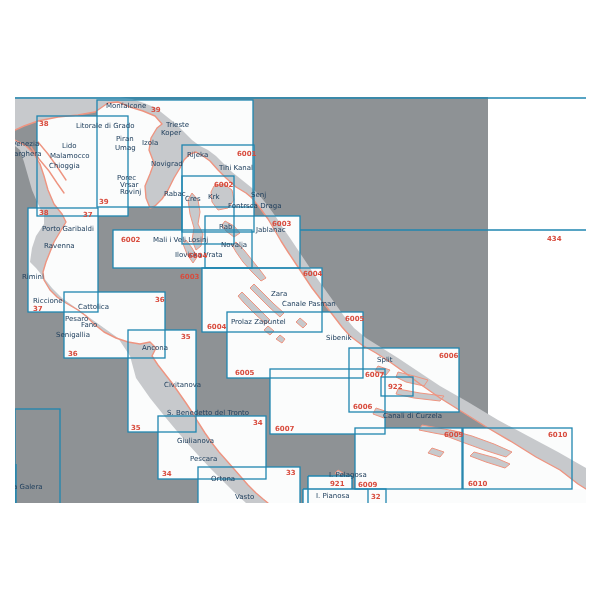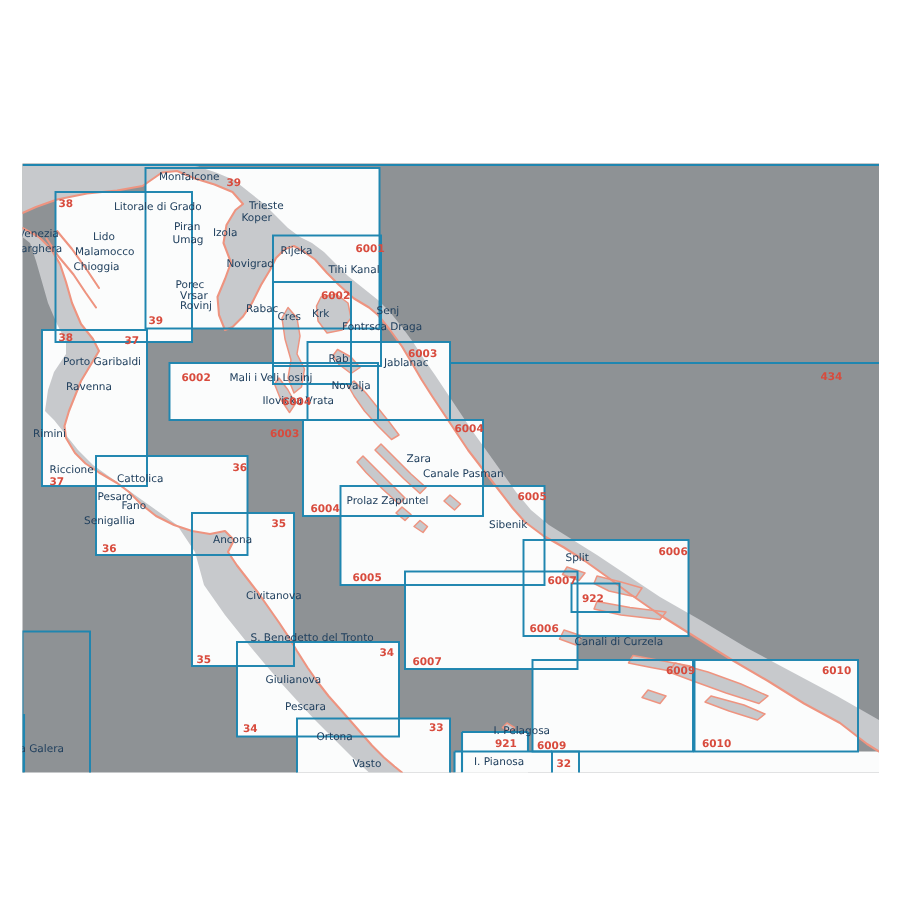--- a/index.html
+++ b/index.html
@@ -1,18 +1,18 @@
 <!DOCTYPE html>
 <html><head>
 <meta charset="utf-8">
 <style>
   html,body{margin:0;padding:0;background:#ffffff;}
   .page{position:relative;width:600px;height:600px;background:#ffffff;overflow:hidden;
         font-family:"DejaVu Sans",sans-serif;}
-  .map-frame{position:absolute;left:15px;top:97px;width:571px;height:406px;background:#8e9295;margin-top:12px;}
+  .map-frame{position:absolute;left:15px;top:97px;width:473px;height:406px;background:#8e9295;}
   svg text{font-family:"DejaVu Sans",sans-serif;}
 </style>
 </head>
 <body>
 <div class="page">
   <div class="map-frame">
     <svg id="map-svg" width="571" height="406" viewBox="15 97 571 406">
         <g>
           <rect x="97" y="100" width="156" height="107" fill="#fbfcfc"></rect>
           <rect x="37" y="116" width="91" height="100" fill="#fbfcfc"></rect>

